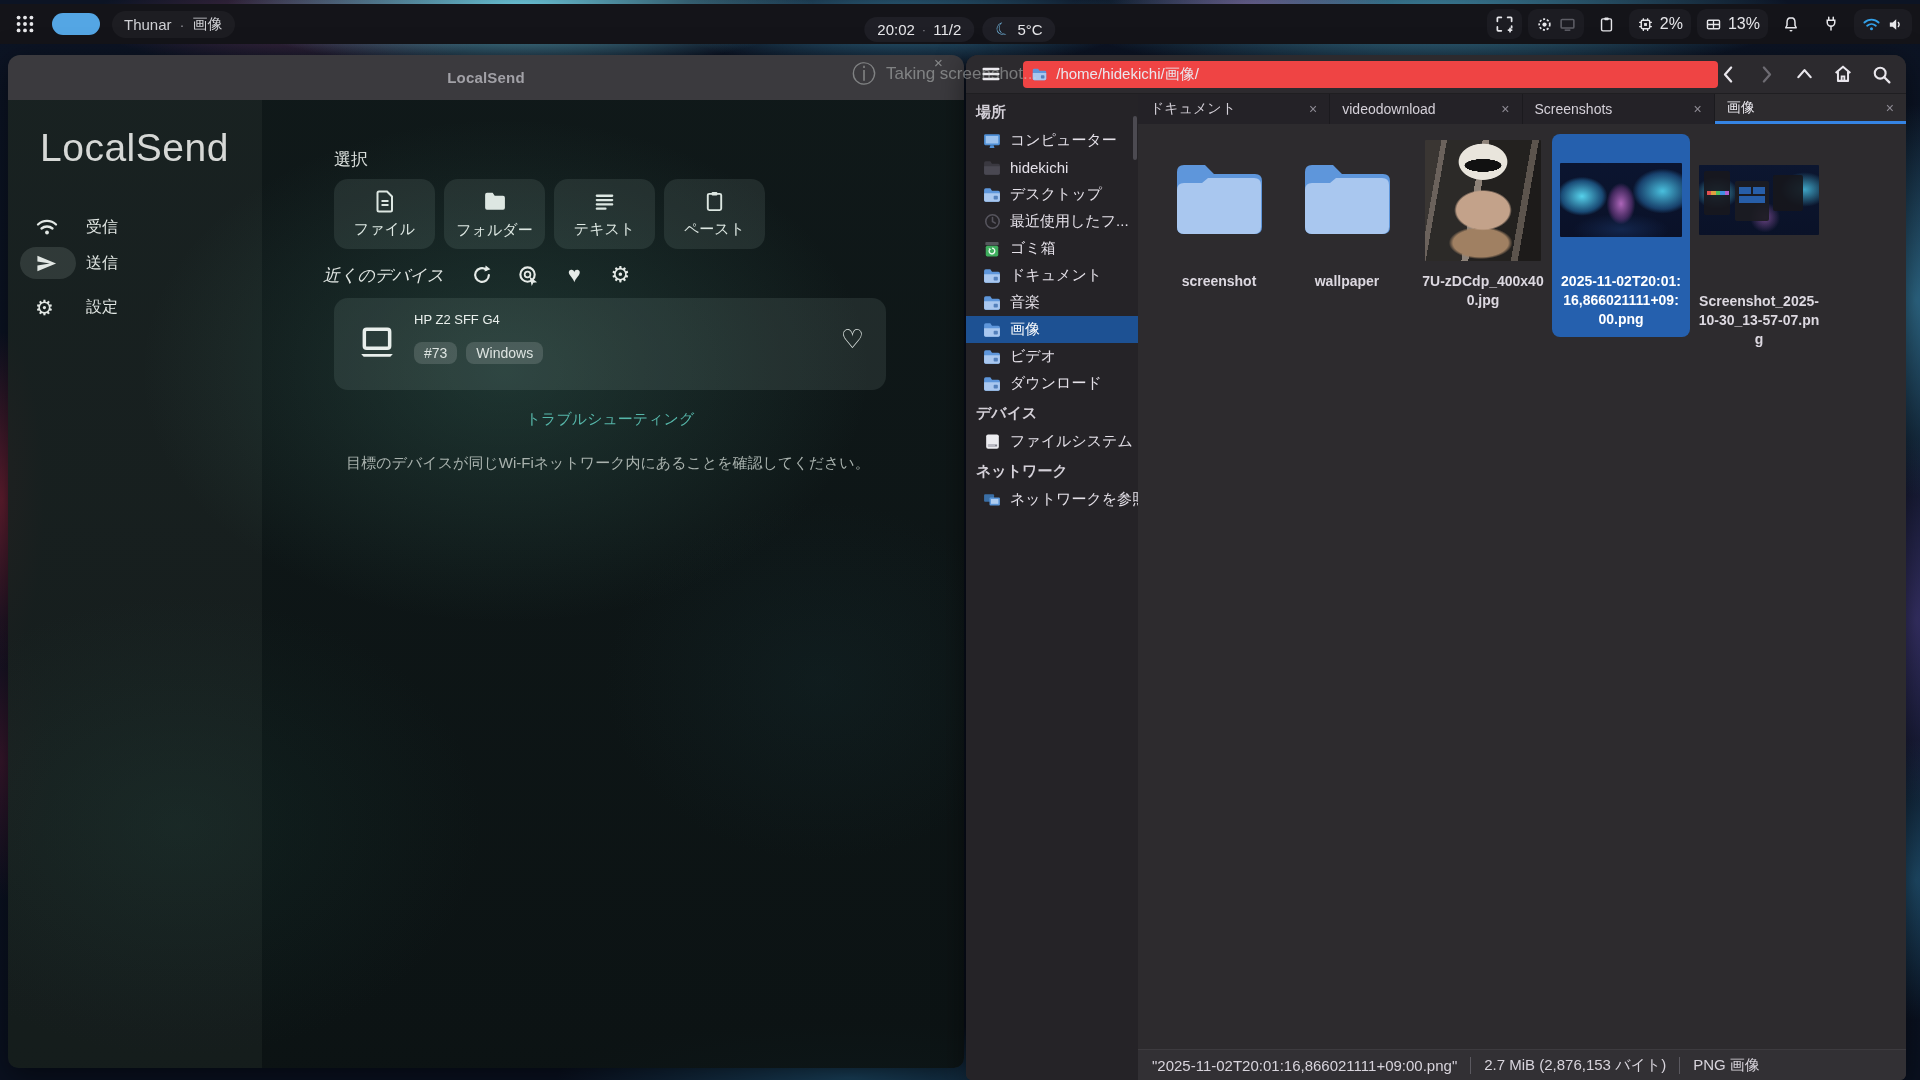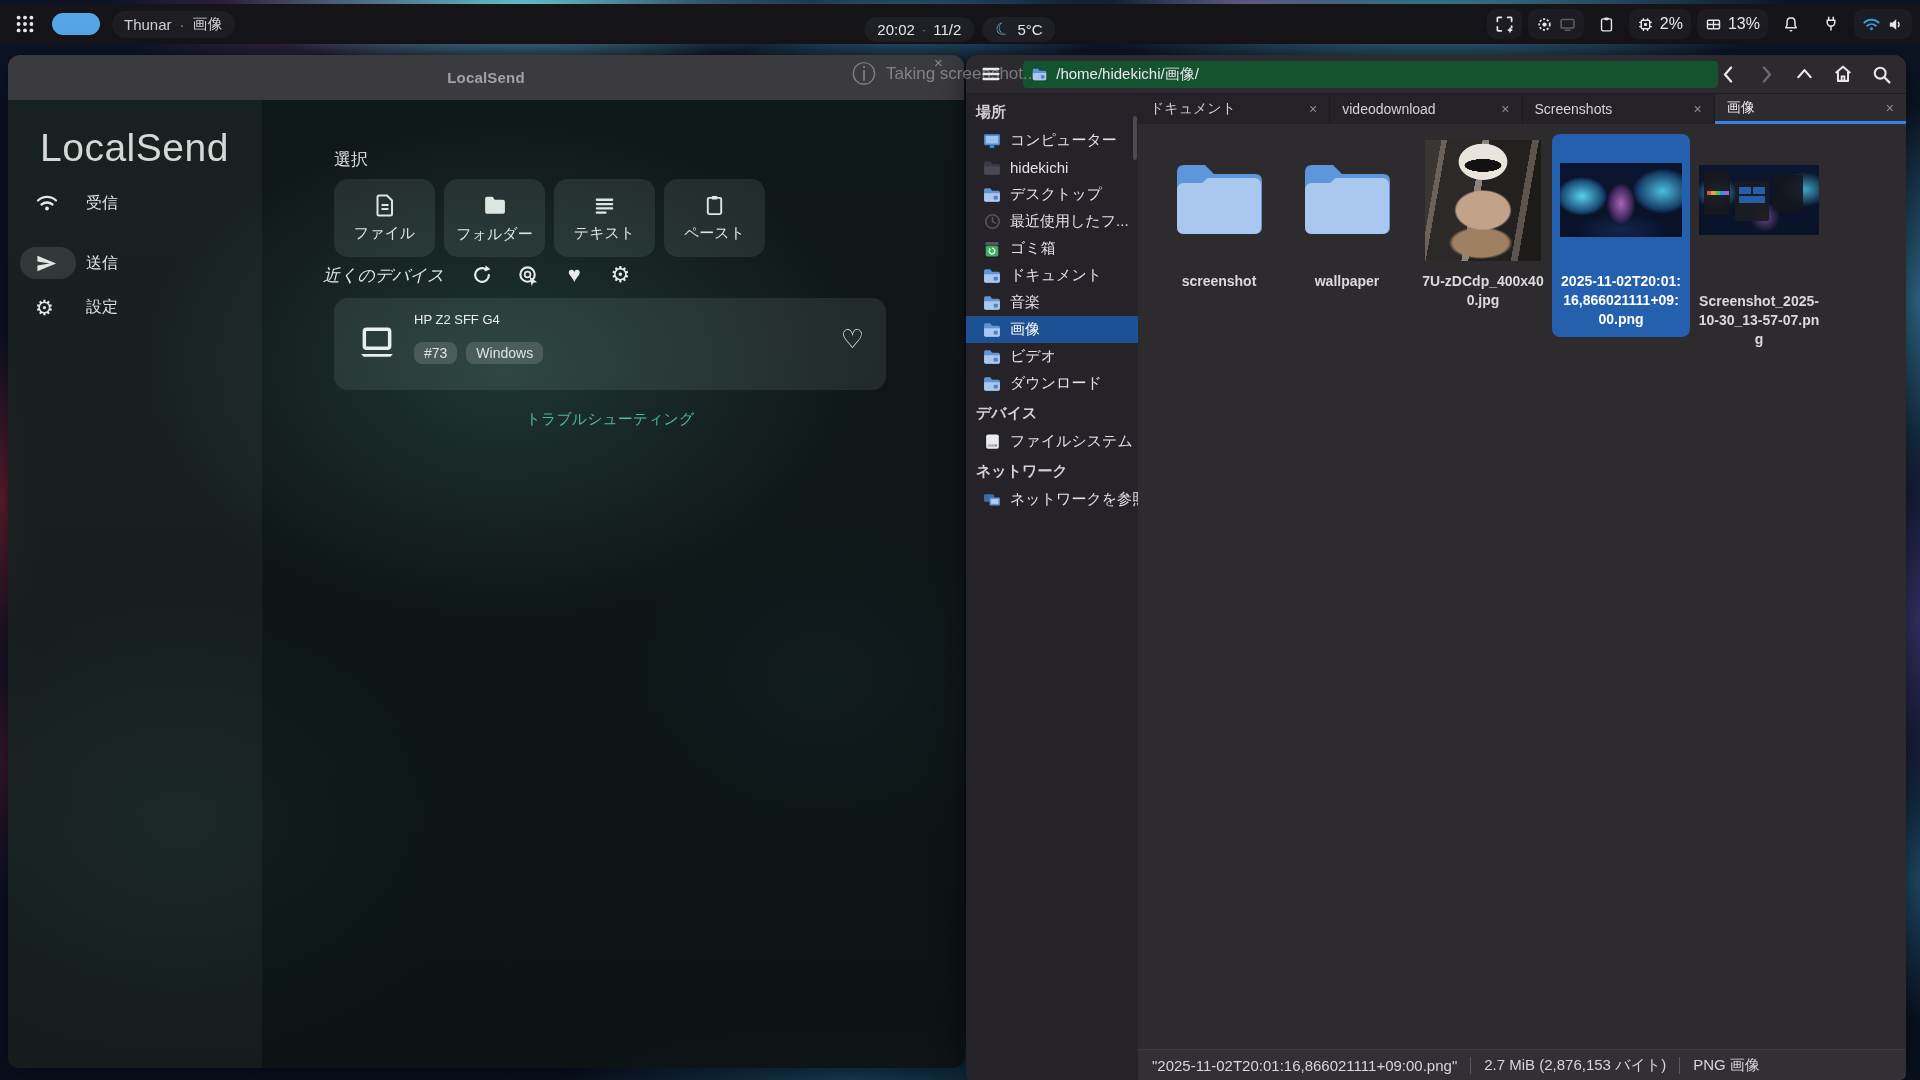--- a/index.html
+++ b/index.html
@@ -69,21 +69,21 @@
   .ls-logo { position:absolute; left:32px; top:26px; font-size:39px; color:#d6d8d6; letter-spacing:.5px; }
   .ls-nav-item { position:absolute; left:0; width:254px; height:38px; display:flex; align-items:center; }
   .ls-nav-item .nav-pill { position:absolute; left:12px; width:56px; height:32px; border-radius:16px; }
   .ls-nav-item.selected .nav-pill { background:rgba(220,240,230,.12); }
   .ls-nav-icon { position:absolute; left:27px; color:#e2e7e4; }
   .ls-nav-label { position:absolute; left:78px; font-size:16px; color:#e2e7e4; }
   .i-gear.ls-nav-icon { font-size:21px; }
 
   .sel-heading { position:absolute; left:326px; top:48px; font-size:17px; color:#dde2df; }
   .sel-buttons { position:absolute; left:326px; top:79px; display:flex; gap:9px; }
-  .sel-btn { width:101px; height:78px; border-radius:14px; background:rgba(200,224,216,.10);
+  .sel-btn { width:101px; height:70px; border-radius:14px; background:rgba(200,224,216,.10);
     display:flex; flex-direction:column; align-items:center; justify-content:center; gap:7px;
     color:#dde7e2; }
   .sel-btn-label { font-size:15px; }
   .nearby-row { position:absolute; left:315px; top:163px; display:flex; align-items:center; gap:22px; color:#e2e7e4;font-style:italic; }
   .nearby-heading { font-size:17px; margin-right:4px; }
   .nearby-act { width:24px; height:24px; color:#e6ebe8; }
   .i-gear.nearby-act { font-size:22px; }
   .i-heart-f.nearby-act { font-size:22px; }
 
   .device-card { position:absolute; left:326px; top:198px; width:552px; height:92px;
@@ -105,21 +105,21 @@
   .toast-text { font-size:17px; white-space:nowrap; }
   .toast-x { position:absolute; left:82px; top:-8px; font-size:15px; color:#e3e7e5; }
 
   
   .th-window { position:absolute; left:966px; top:55px; width:940px; height:1025px;
     background:#2d2b2e; border-radius:12px 12px 6px 6px; overflow:hidden;
     box-shadow:0 8px 30px rgba(0,0,0,.5); display:flex; flex-direction:column; }
   .th-toolbar { height:39px; background:#2c2a2e; border-bottom:1px solid #1f1e21;
     display:flex; align-items:center; padding:0 10px; flex:none; }
   .th-menu { width:30px; height:26px; display:flex; align-items:center; justify-content:center; color:#eceaef; }
-  .th-pathbar { margin-left:18px; width:712px; height:27px; background:#14532d; border-radius:4px;
+  .th-pathbar { margin-left:18px; width:712px; height:27px; background:#ef4444; border-radius:4px;
     display:flex; align-items:center; gap:8px; padding:0 8px; }
   .th-path { font-size:15px; color:#eae7ee; }
   .th-nav { margin-left:auto; display:flex; align-items:center; gap:17px; color:#e9e6ec; padding-right:4px; }
   .th-nav .disabled { color:#6d6b72; }
   .th-main { flex:1; display:flex; min-height:0; }
   .th-sidebar { width:172px; background:#252327; flex:none; padding-top:2px; position:relative; }
   .th-sb-scroll { position:absolute; right:1px; top:22px; width:4px; height:44px; background:#4c4a51; border-radius:2px; }
   .sb-header { padding:7px 10px 5px 10px; font-size:15px; font-weight:700; color:#d4d0d8; }
   .sb-row { display:flex; align-items:center; height:27px; padding-left:16px; gap:8px;
     font-size:15px; color:#e4e0e8; white-space:nowrap; }
@@ -456,21 +456,21 @@
 </div>
 
 <div class="ls-window">
   <div class="ls-titlebar">
     <span class="ls-titlebar-text">LocalSend</span>
   </div>
   <div class="ls-body">
     <div class="ls-sidebar"></div>
     <div class="ls-logo">LocalSend</div>
 
-    <div class="ls-nav-item" style="top:84px">
+    <div class="ls-nav-item" style="top:108px">
       <span class="nav-pill"></span>
       <span class="ic ls-nav-icon">
           <svg width="24" height="24">
             <use href="#s-wifi"></use>
           </svg>
         </span>
       <span class="ls-nav-label">受信</span>
     </div>
     <div class="ls-nav-item selected" style="top:144px">
       <span class="nav-pill"></span>
@@ -547,20 +547,21 @@
         </span>
       <div class="device-name">HP Z2 SFF G4</div>
       <div class="device-badges">
         <span class="badge">#73</span>
         <span class="badge">Windows</span>
       </div>
       <span class="ic glyph i-heart-o device-fav"></span>
     </div>
 
     <div class="ls-link">トラブルシューティング</div>
+    <div class="ls-hint">目標のデバイスが同じWi-Fiネットワーク内にあることを確認してください。</div>
   </div>
 </div>
 
 <div class="th-window">
   <div class="th-toolbar">
     <div class="th-menu">
       <span class="ic">
           <svg width="22" height="22">
             <use href="#s-burger"></use>
           </svg>

